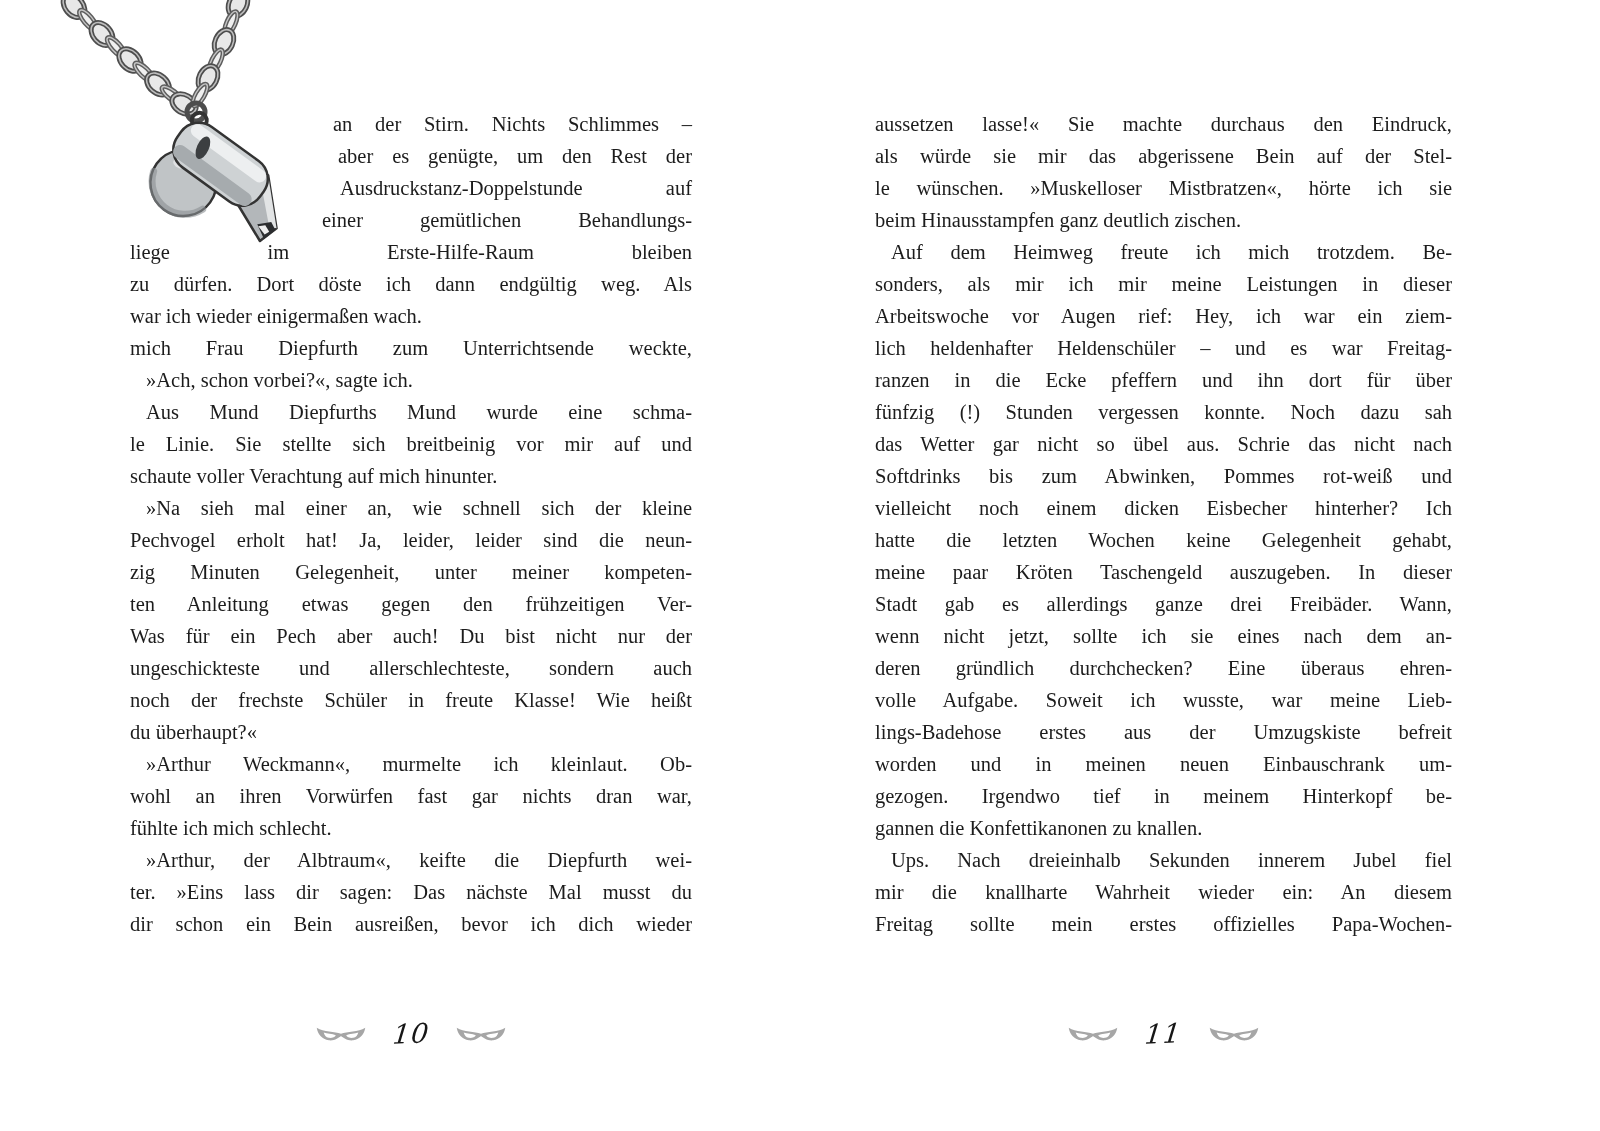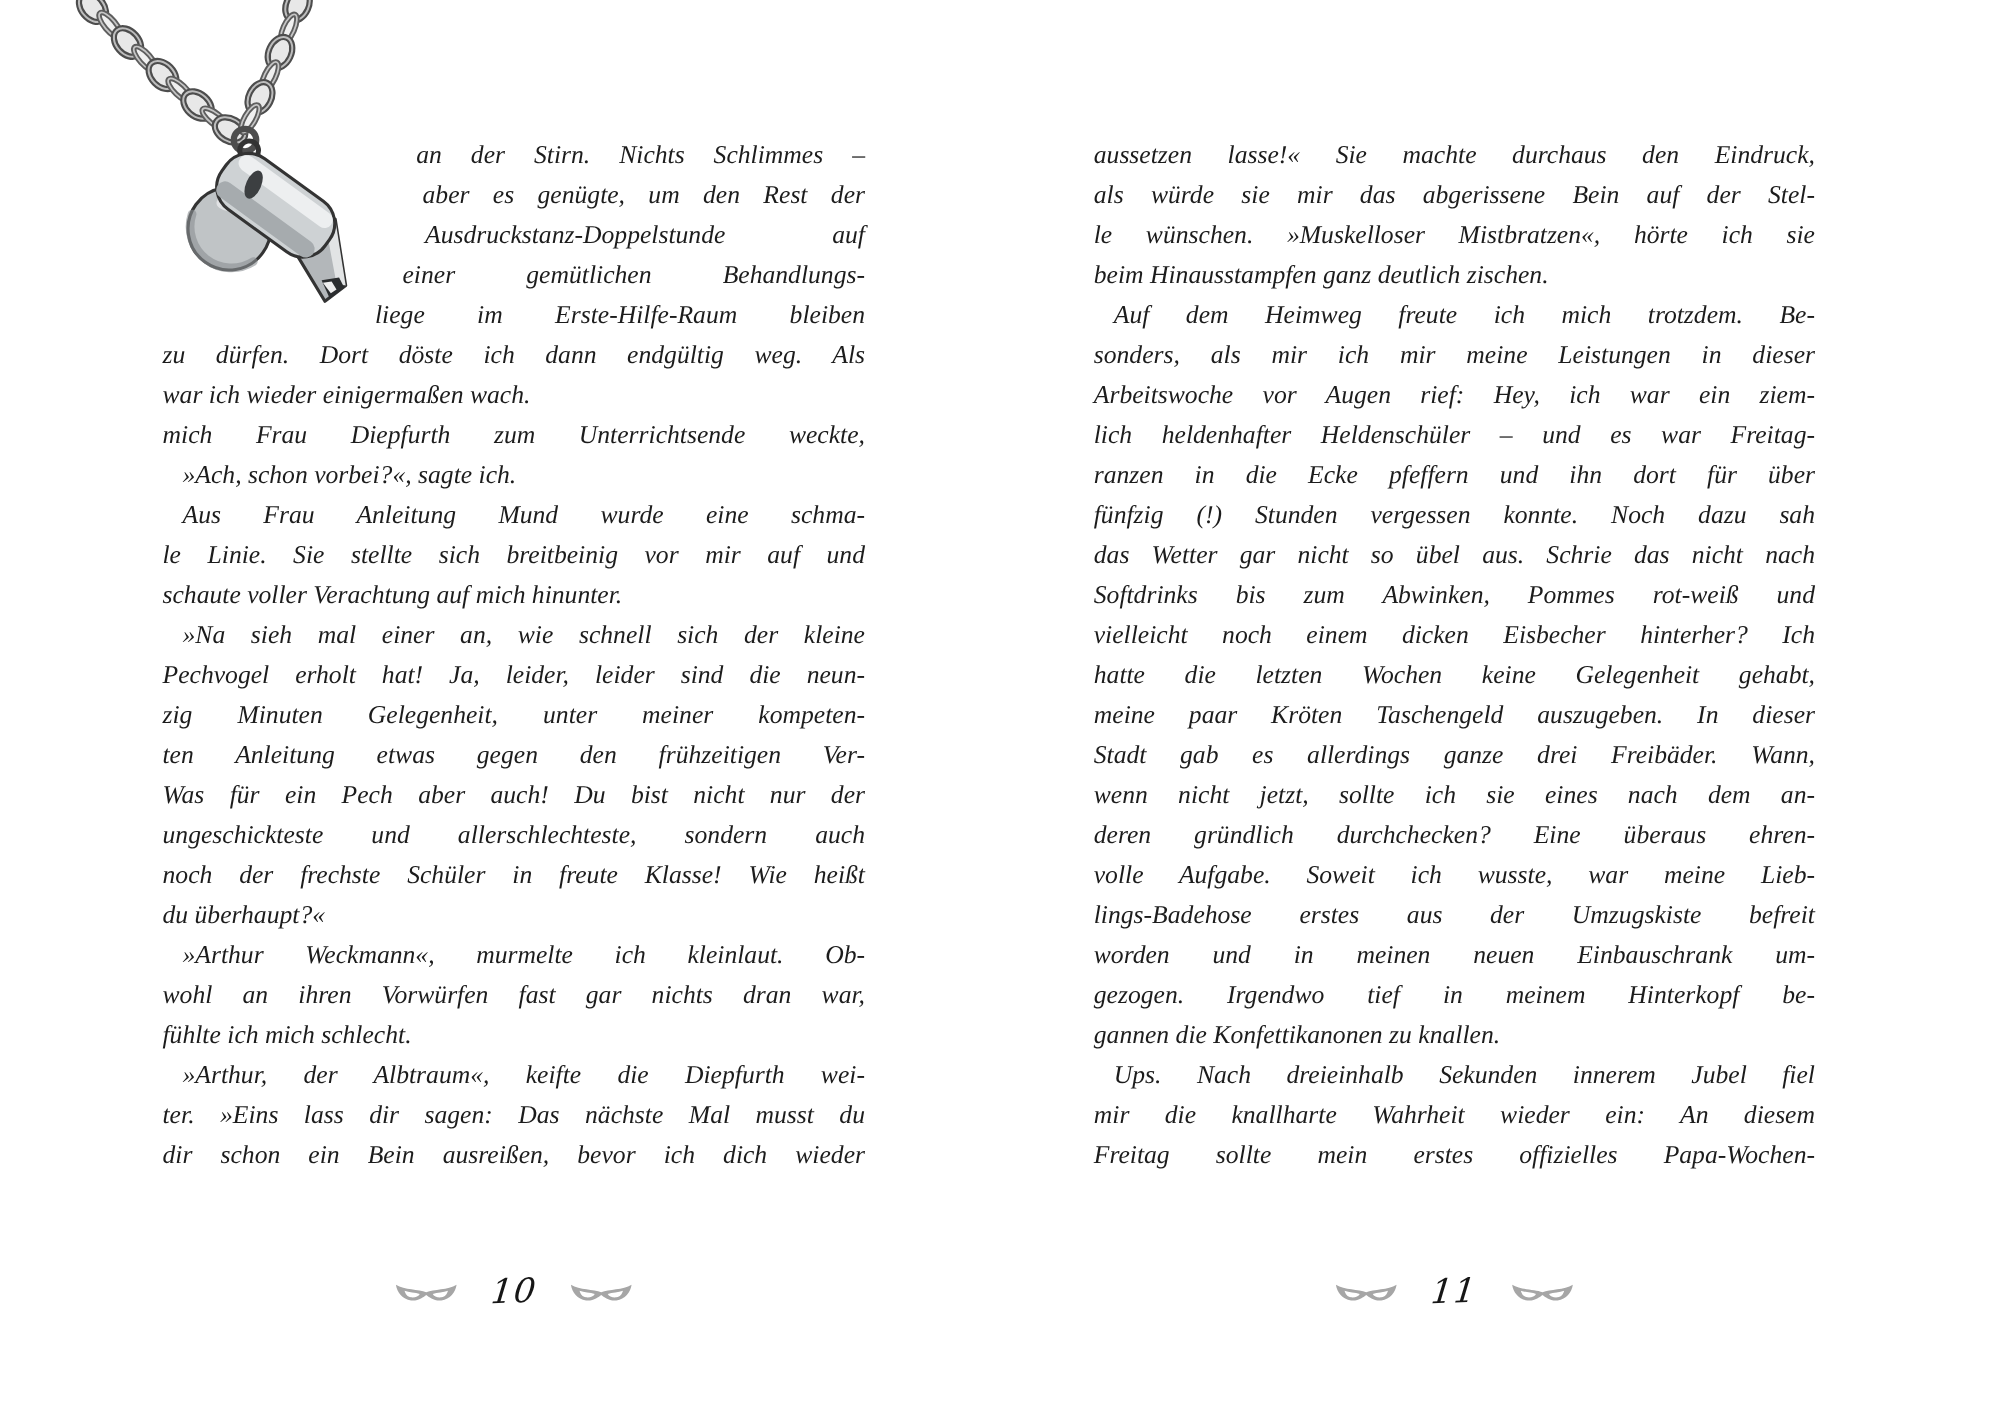--- a/index.html
+++ b/index.html
@@ -8,28 +8,28 @@
   .spread{position:relative;width:1600px;height:1131px;background:#ffffff;}
 
   .illustration{position:absolute;left:12px;top:0;width:320px;height:260px;}
 
   .page{position:absolute;top:0;height:1131px;}
   .page.left{left:130px;width:562px;}
   .page.right{left:875px;width:577px;}
 
   .textblock{position:absolute;top:108px;left:0;right:0;
              font-size:20.5px;line-height:32px;color:#1c1c1c;}
-  .line{height:32px;text-align:justify;text-align-last:justify;font-style:italic;}
+  .line{height:32px;text-align:justify;text-align-last:justify;}
   .line.end{text-align-last:left;}
   .line.para{text-indent:16px;}
   .line.w1{margin-left:203px;}
   .line.w2{margin-left:208px;}
   .line.w3{margin-left:210px;}
   .line.w4{margin-left:192px;}
-  .line.w5{margin-left:170px;}
+  .line.w5{}
 
   .footer{position:absolute;top:1010px;left:0;width:100%;height:46px;
           display:flex;align-items:center;justify-content:center;gap:26px;}
   .glasses{width:52px;height:22px;flex:0 0 auto;}
   .pagenum{display:inline-block;min-width:36px;text-align:center;
            font-family:"DejaVu Serif",serif;font-style:italic;
            font-size:27px;color:#161616;letter-spacing:1px;
            transform:skewX(-8deg) rotate(-2deg);}
 </style>
 </head>
@@ -88,21 +88,21 @@
     <div class="textblock">
         <div class="line w1">an der Stirn. Nichts Schlimmes –</div>
         <div class="line w2">aber es genügte, um den Rest der</div>
         <div class="line w3">Ausdruckstanz-Doppelstunde auf</div>
         <div class="line w4">einer gemütlichen Behandlungs-</div>
         <div class="line w5">liege im Erste-Hilfe-Raum bleiben</div>
         <div class="line">zu dürfen. Dort döste ich dann endgültig weg. Als</div>
         <div class="line end">war ich wieder einigermaßen wach.</div>
         <div class="line">mich Frau Diepfurth zum Unterrichtsende weckte,</div>
         <div class="line para end">»Ach, schon vorbei?«, sagte ich.</div>
-        <div class="line para">Aus Frau Anleitung Mund wurde eine schma-</div>
+        <div class="line para">Aus Mund Diepfurths Mund wurde eine schma-</div>
         <div class="line">le Linie. Sie stellte sich breitbeinig vor mir auf und</div>
         <div class="line end">schaute voller Verachtung auf mich hinunter.</div>
         <div class="line para">»Na sieh mal einer an, wie schnell sich der kleine</div>
         <div class="line">Pechvogel erholt hat! Ja, leider, leider sind die neun-</div>
         <div class="line">zig Minuten Gelegenheit, unter meiner kompeten-</div>
         <div class="line">ten Anleitung etwas gegen den frühzeitigen Ver-</div>
         <div class="line">Was für ein Pech aber auch! Du bist nicht nur der</div>
         <div class="line">ungeschickteste und allerschlechteste, sondern auch</div>
         <div class="line">noch der frechste Schüler in freute Klasse! Wie heißt</div>
         <div class="line end">du überhaupt?«</div>

